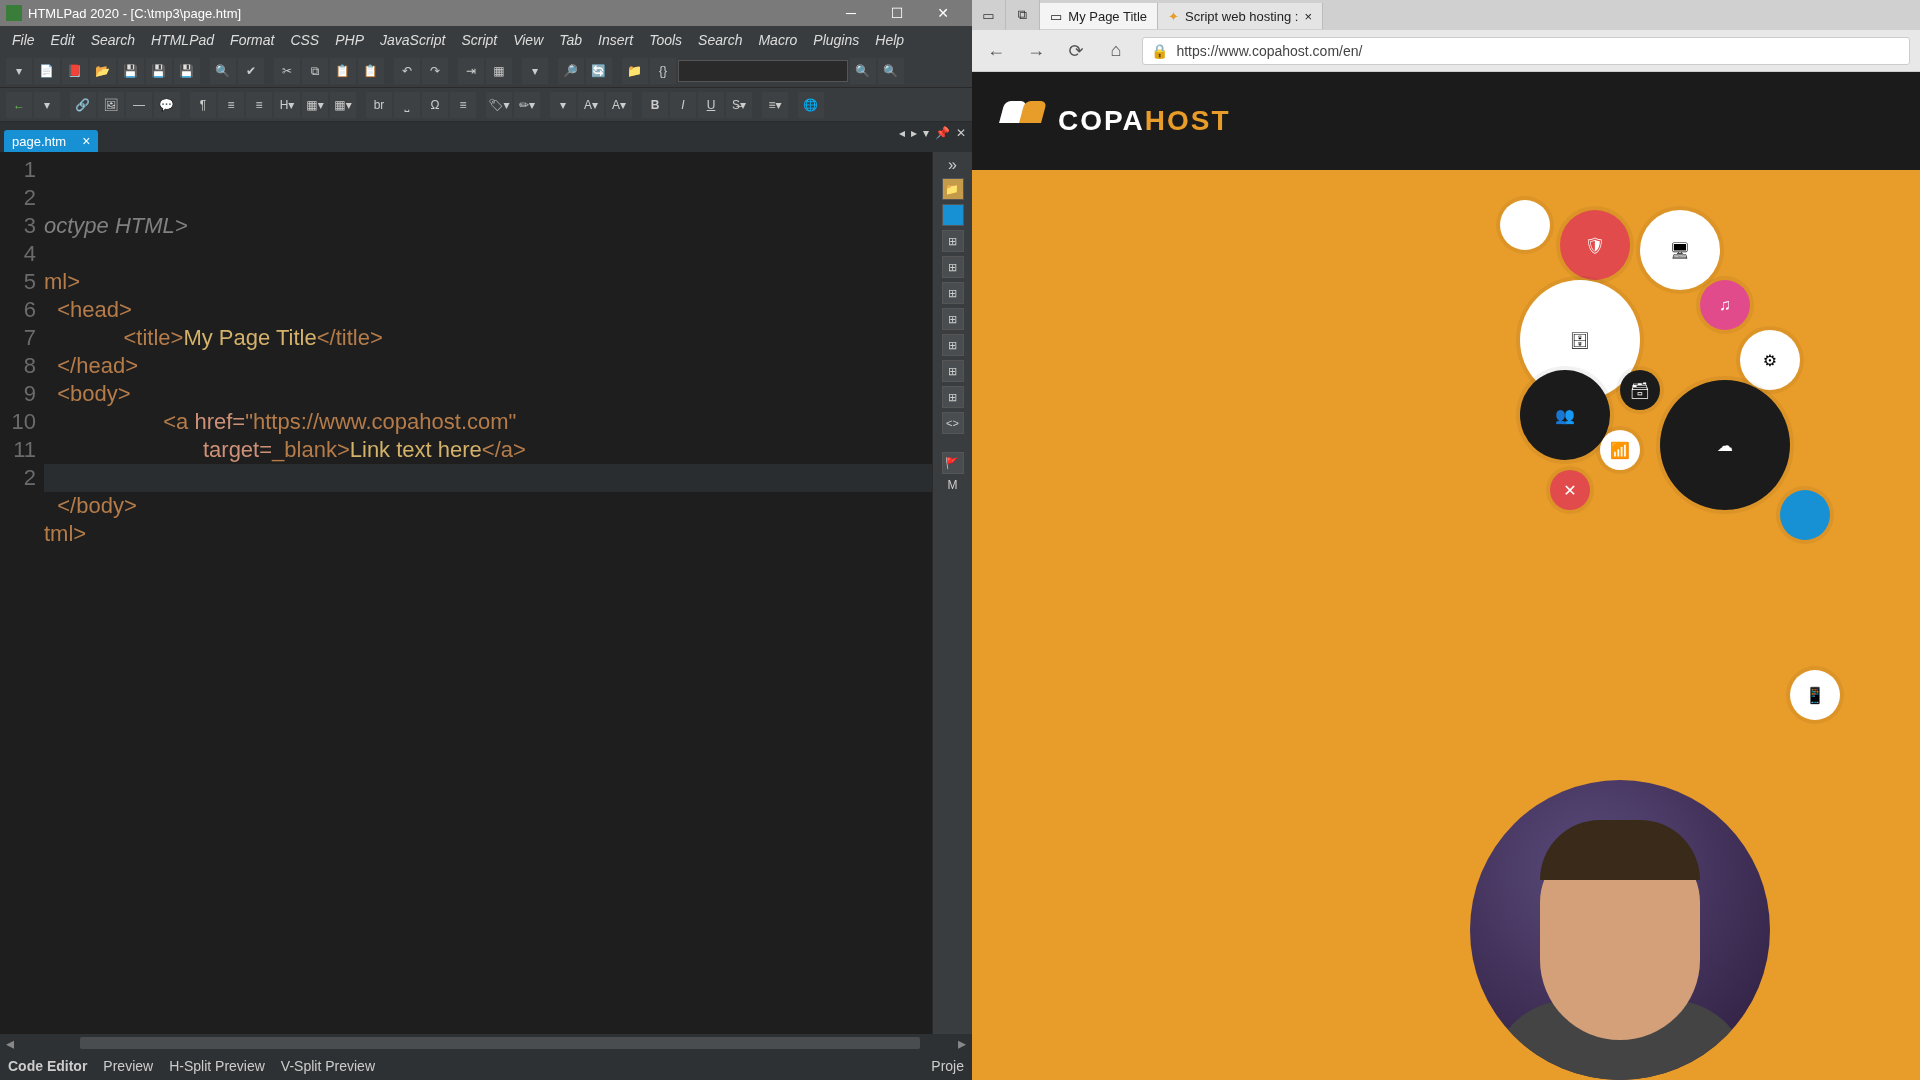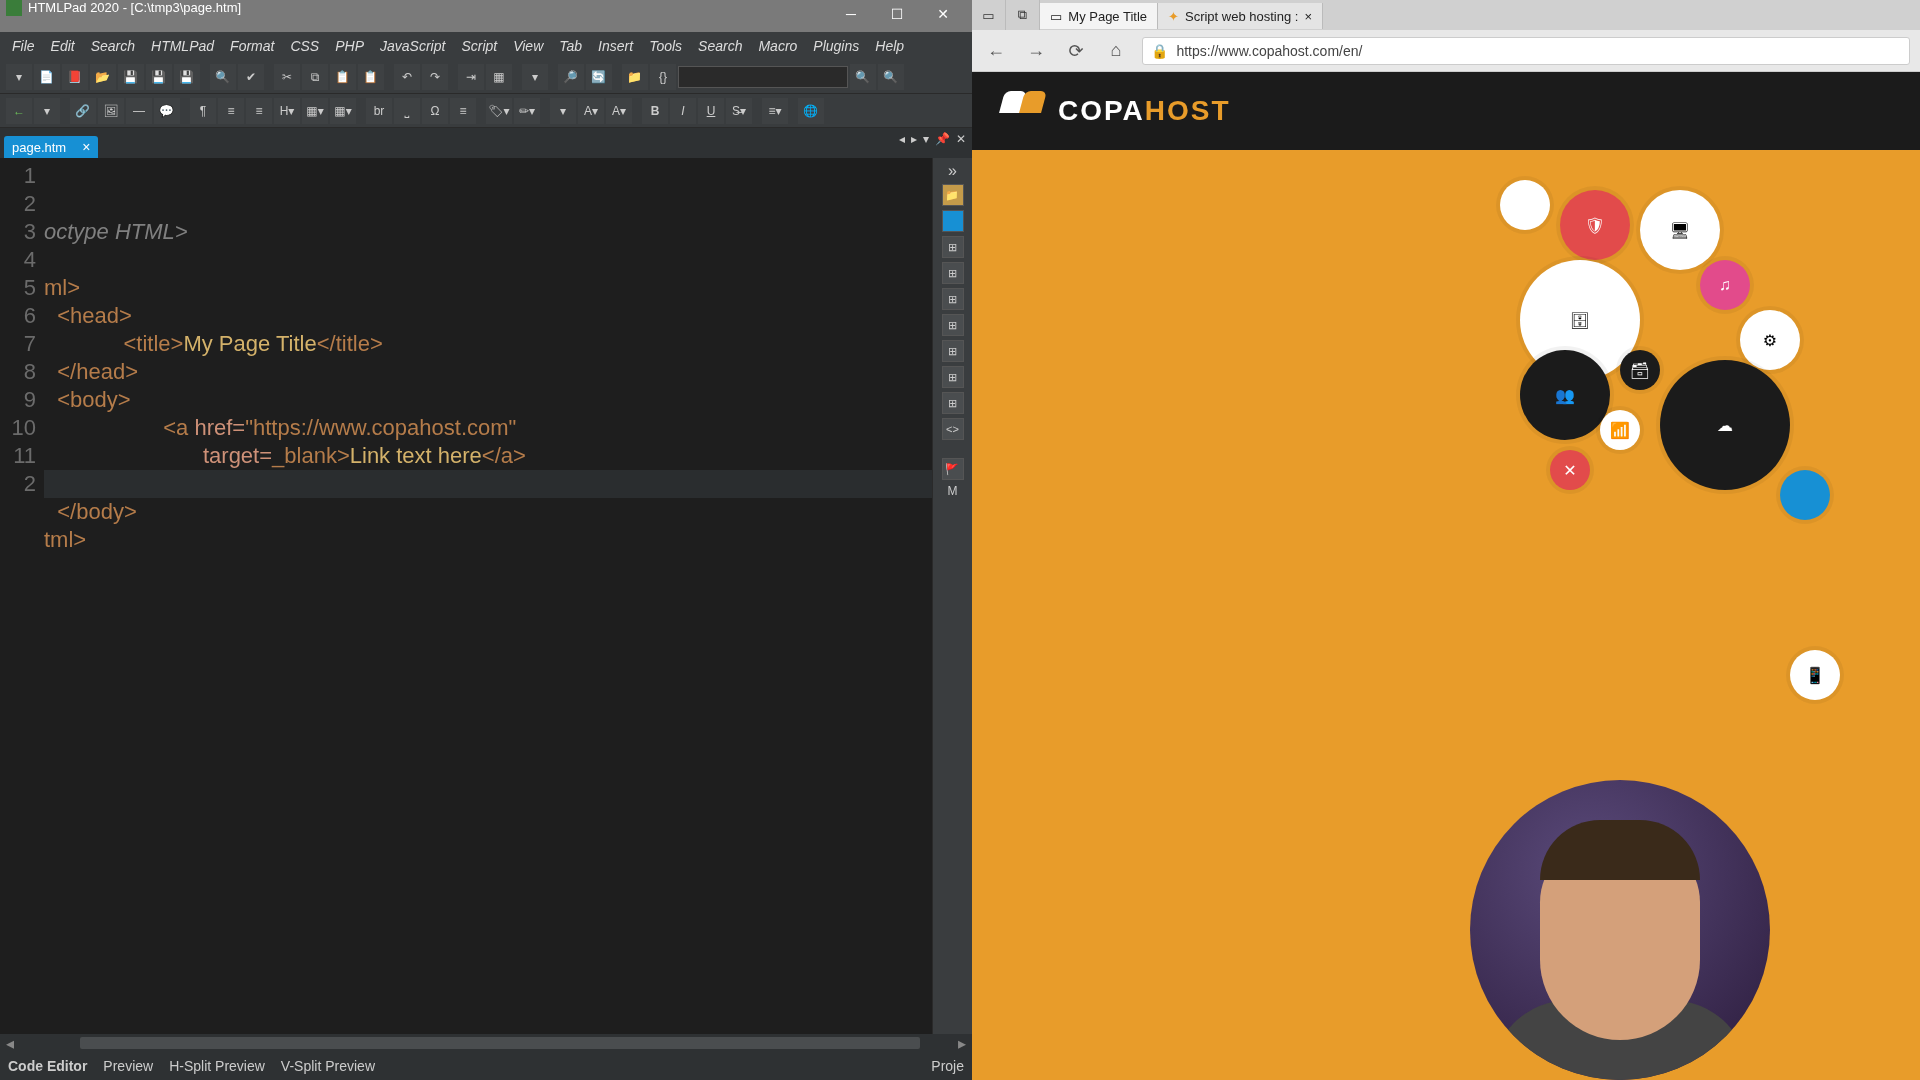--- a/index.html
+++ b/index.html
@@ -1,18 +1,18 @@
 <!DOCTYPE html>
 <html><head>
 <meta charset="utf-8">
 <style>
 * { margin: 0; padding: 0; box-sizing: border-box; font-family: "Segoe UI", Tahoma, sans-serif; }
 body { width: 1920px; height: 1080px; display: flex; overflow: hidden; background: #1a1a1a; }
 .editor-window { width: 972px; height: 1080px; background: #393c3e; display: flex; flex-direction: column; }
-.titlebar { height: 32px; background: #7a7a7a; display: flex; align-items: flex-start; padding: 0 6px; color: #fff; font-size: 13px; }
+.titlebar { height: 26px; background: #7a7a7a; display: flex; align-items: center; padding: 0 6px; color: #fff; font-size: 13px; }
 .titlebar .app-icon { width: 16px; height: 16px; background: #3a7d3a; margin-right: 6px; display: inline-block; }
 .titlebar-spacer { flex: 1; }
 .win-btn { width: 46px; height: 28px; display: flex; align-items: center; justify-content: center; color: #fff; font-size: 14px; }
 .win-btn.close { background: transparent; }
 .menubar { height: 28px; background: #393c3e; display: flex; align-items: center; padding: 0 4px; color: #ddd; font-size: 14px; }
 .menubar span { padding: 0 8px; cursor: default; font-style: italic; }
 .toolbar { height: 34px; background: #393c3e; border-bottom: 1px solid #2a2a2a; display: flex; align-items: center; padding: 0 6px; gap: 2px; }
 .toolbar2 { height: 34px; background: #393c3e; border-bottom: 1px solid #2a2a2a; display: flex; align-items: center; padding: 0 6px; gap: 2px; }
 .tbtn { width: 26px; height: 26px; background: #3e4143; border: 1px solid transparent; display: flex; align-items: center; justify-content: center; font-size: 12px; color: #ccc; }
 .tbtn.sep { width: 6px; background: transparent; }
@@ -43,21 +43,21 @@
 
 .browser-window { flex: 1; display: flex; flex-direction: column; background: #e8e8e8; }
 .btitle { height: 30px; background: #d0d0d0; display: flex; align-items: center; }
 .btitle .sysbtn { width: 34px; height: 30px; display: flex; align-items: center; justify-content: center; border-right: 1px solid #bbb; font-size: 13px; color: #333; }
 .btitle .btab { height: 26px; display: flex; align-items: center; padding: 0 10px; font-size: 13px; color: #222; border-right: 1px solid #bbb; gap: 6px; background: #e4e4e4; margin-top: 2px; }
 .btitle .btab.active { background: #f4f4f4; }
 .baddr { height: 42px; background: #e8e8e8; display: flex; align-items: center; padding: 0 10px; gap: 12px; border-bottom: 1px solid #ccc; }
 .baddr .navbtn { width: 28px; height: 28px; display: flex; align-items: center; justify-content: center; color: #555; font-size: 18px; }
 .baddr .url { flex: 1; height: 28px; background: #fff; border: 1px solid #ccc; border-radius: 3px; padding: 0 8px; display: flex; align-items: center; font-size: 14px; color: #444; gap: 8px; }
 .bpage { flex: 1; display: flex; flex-direction: column; overflow: hidden; }
-.bheader { height: 78px; background: #1b1b1b; display: flex; align-items: center; padding: 0 30px; }
+.bheader { height: 98px; background: #1b1b1b; display: flex; align-items: center; padding: 0 30px; }
 .logo { display: flex; align-items: center; gap: 8px; }
 .logo-mark { width: 48px; height: 40px; position: relative; }
 .logo-mark::before, .logo-mark::after { content: ""; position: absolute; width: 22px; height: 22px; background: #fff; border-radius: 6px 6px 0 0; transform: skewX(-15deg); }
 .logo-mark::after { left: 20px; background: #e89c2a; }
 .logo-text { font-size: 28px; font-weight: 700; letter-spacing: 2px; color: #fff; }
 .logo-text .orange { color: #e89c2a; }
 .bhero { flex: 1; background: #e89c2a; position: relative; overflow: hidden; }
 .circle { position: absolute; border-radius: 50%; background: #fff; display: flex; align-items: center; justify-content: center; box-shadow: 0 0 0 4px rgba(0,0,0,0.05); }
 .circle.dark { background: #1b1b1b; color: #fff; }
 .circle.red { background: #e24b4b; color: #fff; }

